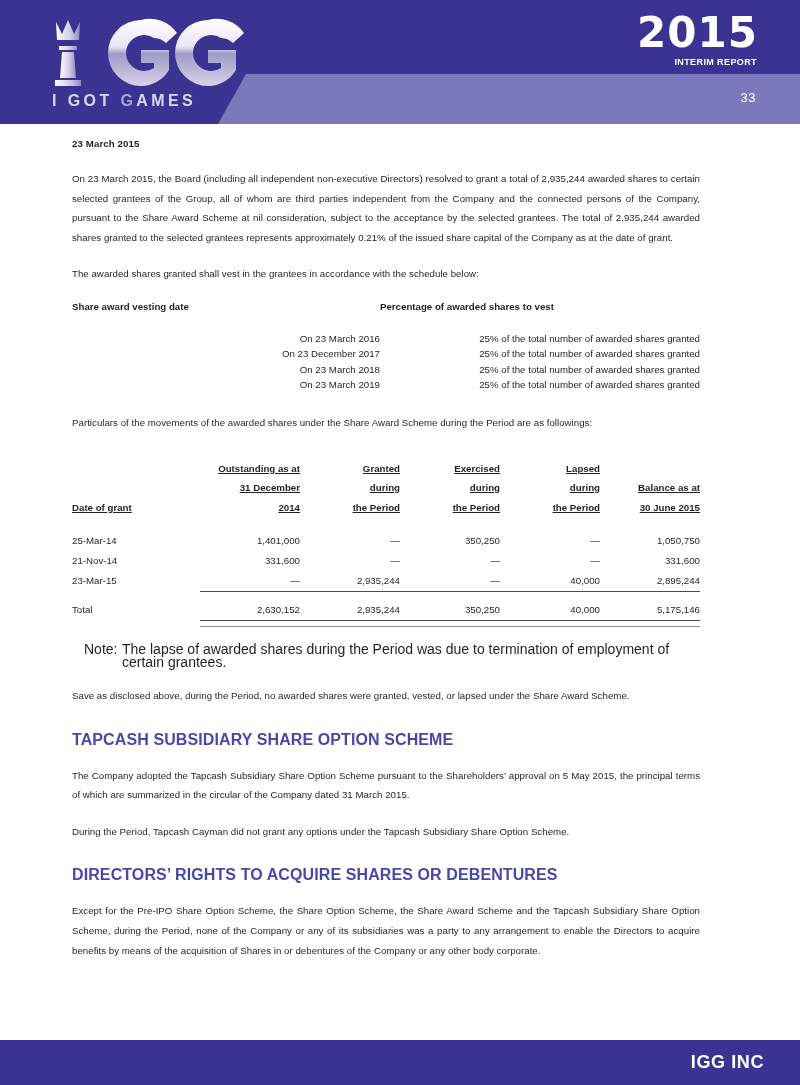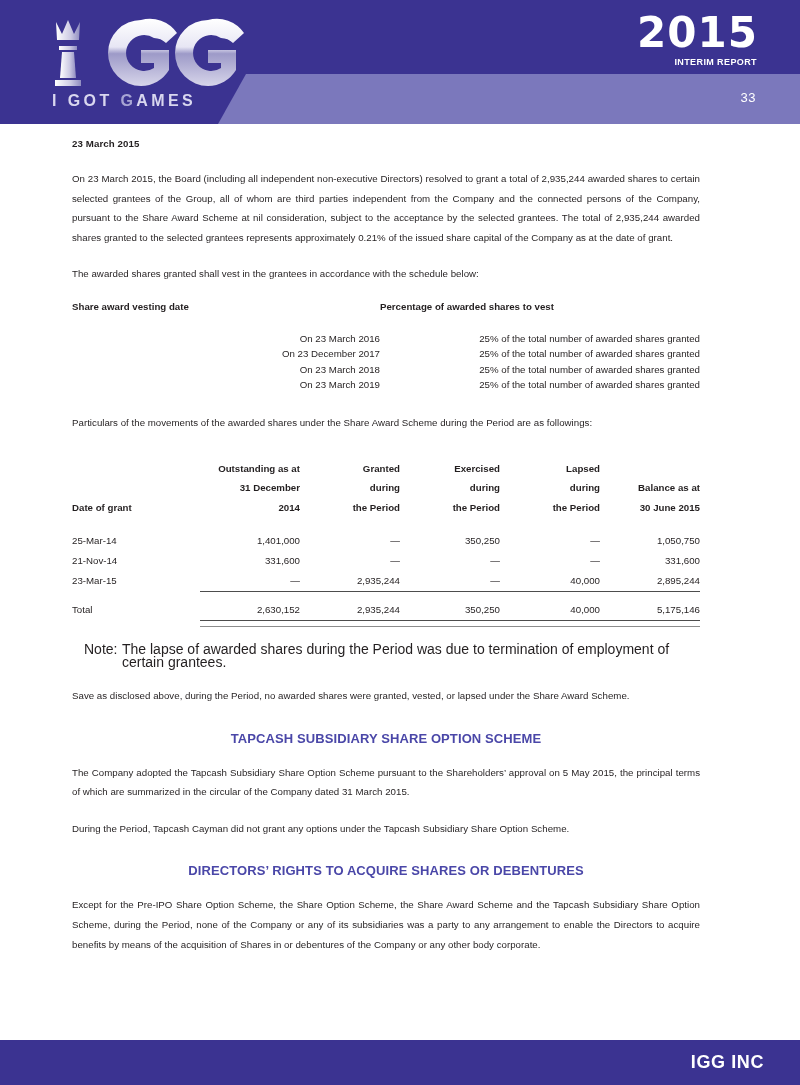--- a/index.html
+++ b/index.html
@@ -140,20 +140,21 @@
     table-layout: fixed;
   }
   .mov-table col.c-date  { width: 128px; }
   .mov-table col.c-num   { width: 100px; }
   .mov-table th {
     font-weight: bold;
     text-align: right;
     vertical-align: bottom;
     padding: 0 0 0 0;
     line-height: 19.5px;
+    text-decoration: underline;
   }
   .mov-table th.c-date-h {
     text-align: left;
     vertical-align: bottom;
   }
   .mov-table td {
     text-align: right;
     line-height: 20px;
     padding: 0;
   }
@@ -177,26 +178,25 @@
   .note {
     font-size: 14px;
     line-height: 13px;
     margin: 16px 0 0 12px;
     display: flex;
   }
   .note-label { width: 38px; flex: none; }
   .note-text { flex: 1; }
 
   h2.section {
-    font-size: 13px;
+    font-size: 16px;
     font-weight: bold;
     color: #4a47a8;
     letter-spacing: 0.1px;
     margin: 25px 0 17px 0;
-    text-align: center;
   }
 
   
   .footer {
     position: absolute;
     left: 0;
     bottom: 0;
     width: 800px;
     height: 45px;
     background: #3b3391;

